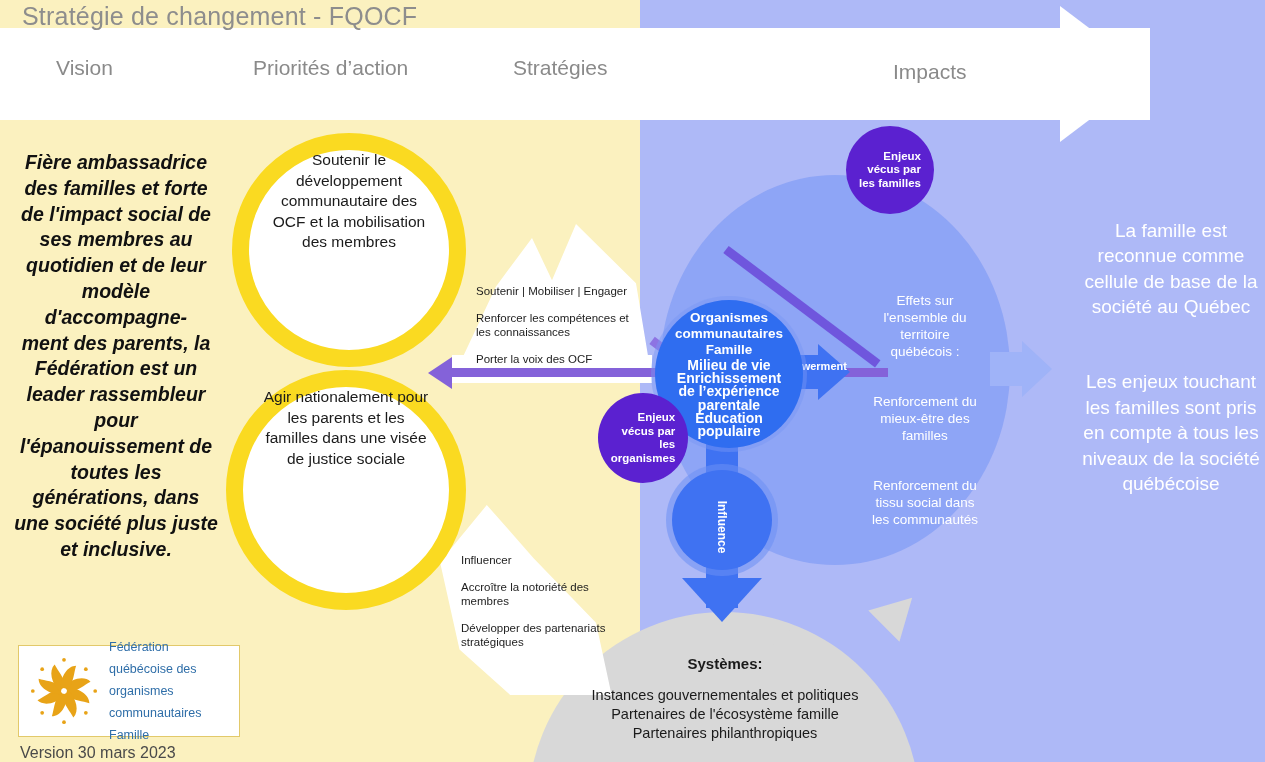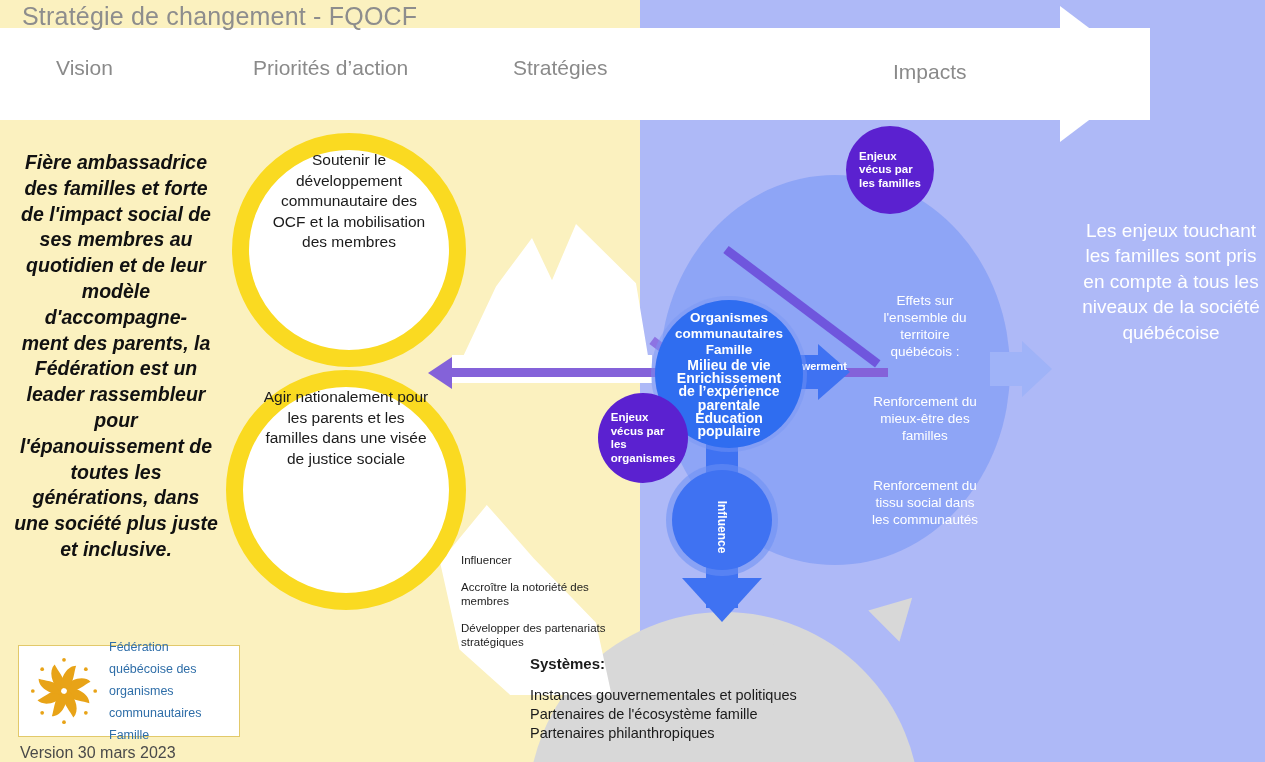--- a/index.html
+++ b/index.html
@@ -104,21 +104,21 @@
   }
 
   
   .systems-circle{
     position:absolute;left:528px;top:612px;width:392px;height:392px;
     border-radius:50%;
     background:#d8d8d8;
   }
   .systems-box{
     position:absolute;left:530px;top:655px;width:390px;
-    text-align:left;color:#1b1b1b;
+    text-align:center;color:#1b1b1b;
   }
   .systems-title{font-size:15px;font-weight:bold;margin-bottom:14px;}
   .systems-lines{font-size:14.5px;line-height:19px;white-space:pre-line;}
 
   
   .grey-arrow-shaft{
     position:absolute;left:840px;top:612px;width:22px;height:108px;
     background:#d8d8d8;
     transform:rotate(-40deg);transform-origin:50% 100%;
   }
@@ -145,21 +145,21 @@
   .cc-sub{font-size:14px;font-weight:bold;line-height:13.2px;white-space:pre-line;margin-top:1px;}
 
   
   .pcircle{
     position:absolute;border-radius:50%;
     background:#5b21d0;
     display:flex;align-items:center;justify-content:center;
   }
   .pcircle span{
     color:#fff;font-size:11.5px;font-weight:bold;line-height:13.5px;
-    text-align:left;white-space:pre-line;
+    text-align:right;white-space:pre-line;
   }
   .pcircle-top{left:846px;top:126px;width:88px;height:88px;}
   .pcircle-left{left:598px;top:393px;width:90px;height:90px;}
 
   
   .purple-diag{
     position:absolute;left:726px;top:245px;width:190px;height:9px;
     background:#6a48d8;opacity:.85;
     transform:rotate(37deg);transform-origin:0 50%;
   }
@@ -293,20 +293,25 @@
   <div class="hdr-label hdr-strat">Stratégies</div>
   <div class="hdr-label hdr-impacts">Impacts</div>
 
   <div class="vision-text">Fière ambassadrice des familles et forte de l'impact social de ses membres au quotidien et de leur modèle d'accompagne-
 ment des parents, la Fédération est un leader rassembleur pour l'épanouissement de toutes les générations, dans une société plus juste et inclusive.</div>
 
   <div class="strat-blob strat-blob-1"></div>
   <div class="strat-blob strat-blob-1b"></div>
   <div class="strat-blob strat-blob-2"></div>
 
+  <div class="strat-list strat-list-1">
+    <div>Soutenir | Mobiliser | Engager</div>
+    <div>Renforcer les compétences et les connaissances</div>
+    <div>Porter la voix des OCF</div>
+  </div>
   <div class="strat-list strat-list-2">
     <div>Influencer</div>
     <div>Accroître la notoriété des membres</div>
     <div>Développer des partenariats stratégiques</div>
   </div>
 
   <div class="purple-diag"></div>
   <div class="purple-diag2"></div>
   <div class="purple-shaft"></div>
   <div class="purple-head"></div>
@@ -363,20 +368,21 @@
 québécois :</div>
     <div class="blk">Renforcement du
 mieux-être des
 familles</div>
     <div class="blk">Renforcement du
 tissu social dans
 les communautés</div>
   </div>
 
   <div class="right-text">
+    <div class="blk">La famille est reconnue comme cellule de base de la société au Québec</div>
     <div class="blk">Les enjeux touchant les familles sont pris en compte à tous les niveaux de la société québécoise</div>
   </div>
 
   <div class="systems-box">
     <div class="systems-title">Systèmes:</div>
     <div class="systems-lines">Instances gouvernementales et politiques
 Partenaires de l'écosystème famille
 Partenaires philanthropiques</div>
   </div>
 

